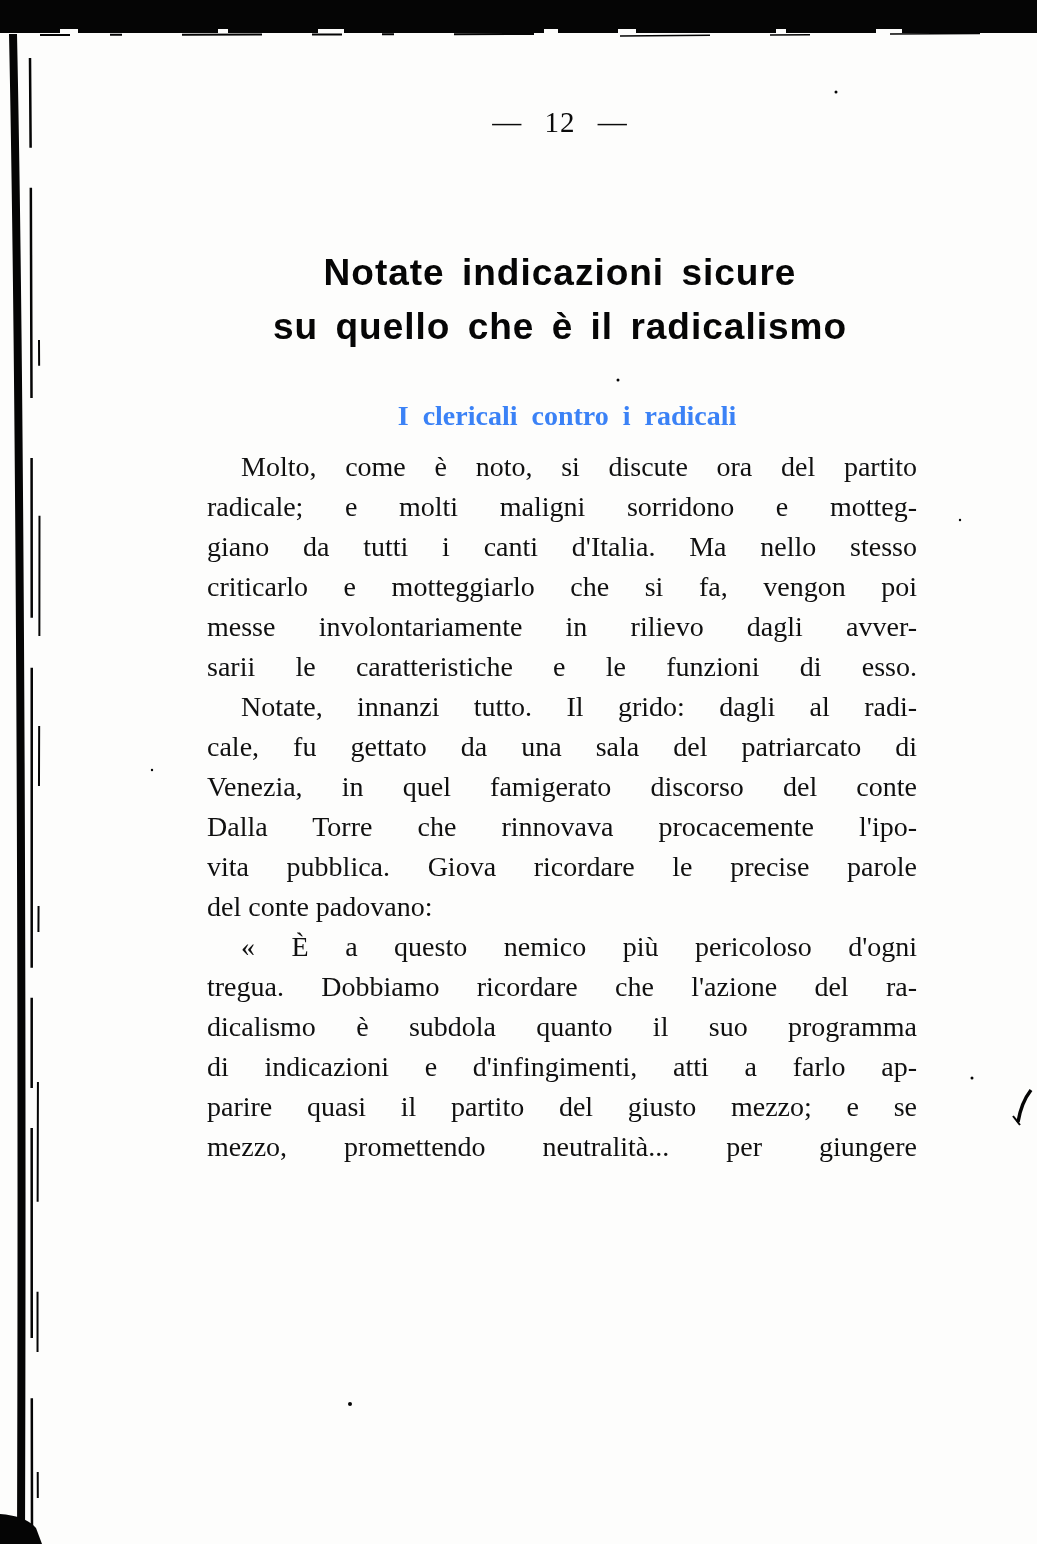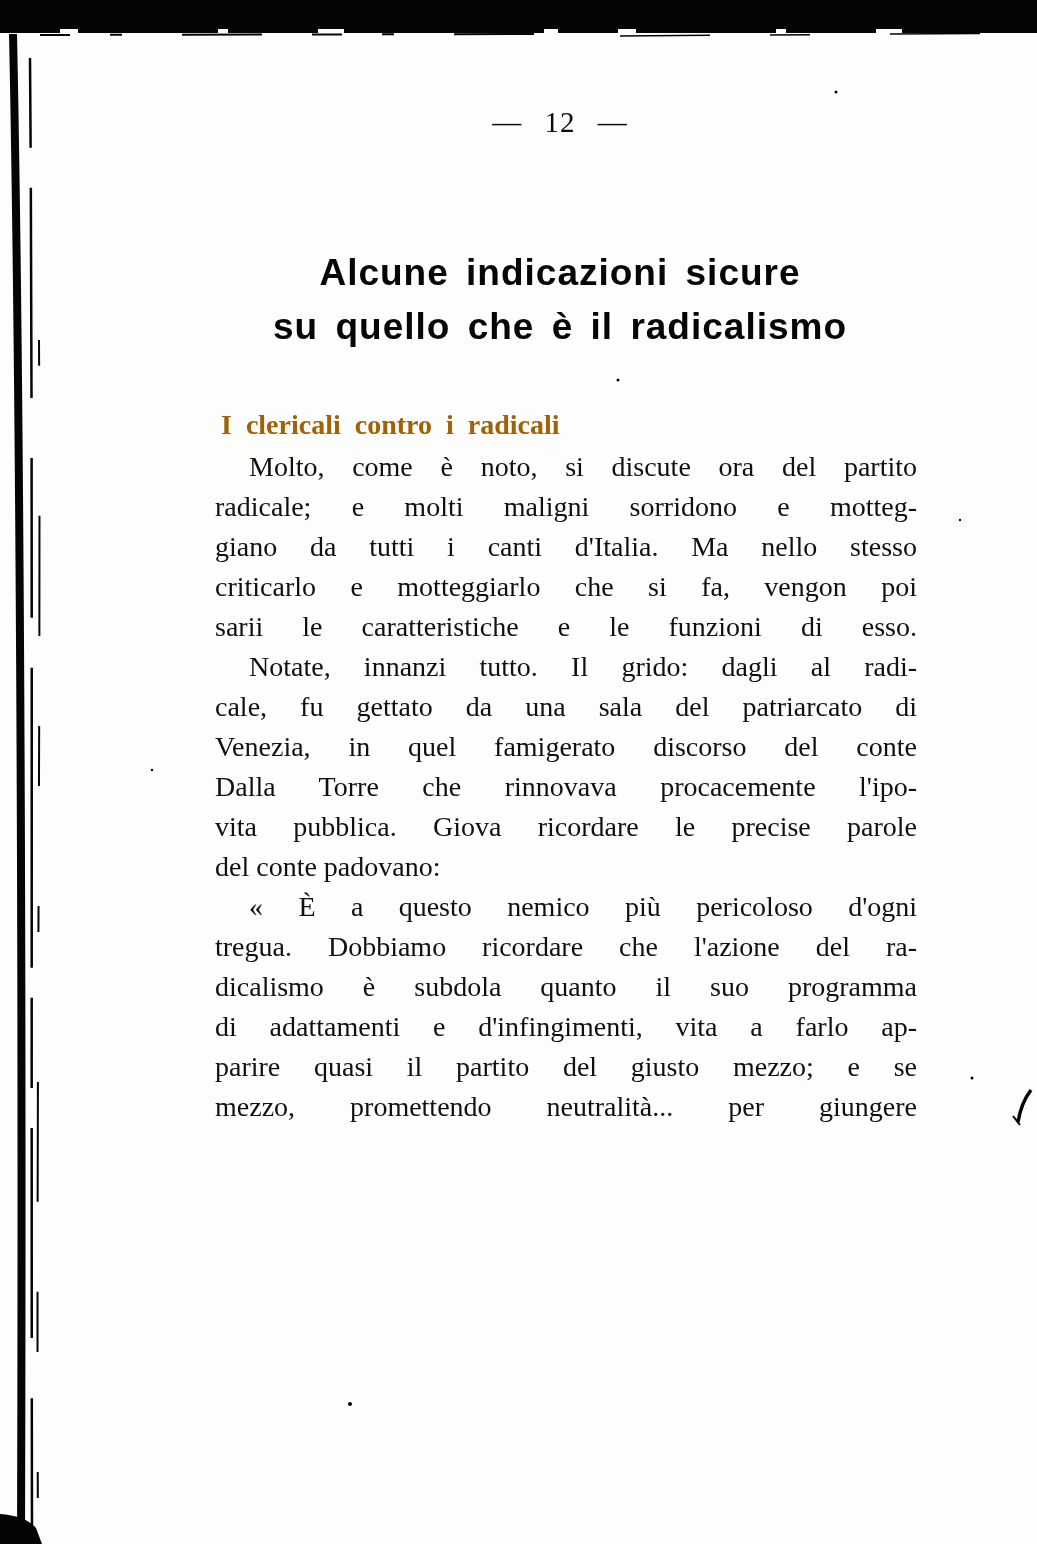--- a/index.html
+++ b/index.html
@@ -41,41 +41,41 @@
     line-height: 54px;
     letter-spacing: 1px;
     word-spacing: 6px;
     color: #060606;
   }
   .section-heading {
     position: absolute;
     top: 393px;
     left: 205px;
     width: 710px;
-    margin: 16px;
+    margin: 7px;
+    text-align: center;
     font-family: "Liberation Serif", serif;
     font-weight: 700;
     font-size: 28px;
     word-spacing: 7px;
-    color: #a16207;
+    color: #3b82f6;
   }
   .body-text {
     position: absolute;
     top: 447px;
     left: 207px;
     width: 710px;
     font-size: 28px;
     line-height: 40px;
     color: #101010;
   }
   .line {
     text-align: justify;
     text-align-last: justify;
     white-space: normal;
-    margin-left: 8px;
   }
   .line.indent { text-indent: 34px; }
   .line.no-justify { text-align-last: left; }
 </style>
 </head>
 <body>
 
 <div class="page">
 
   <svg class="artifacts" viewBox="0 0 1037 1544" xmlns="http://www.w3.org/2000/svg">
@@ -105,39 +105,40 @@
       <circle cx="972" cy="1078" r="1.5"></circle>
       <circle cx="618" cy="380" r="1.5"></circle>
       <circle cx="960" cy="520" r="1.2"></circle>
       <circle cx="152" cy="770" r="1.2"></circle>
     </g>
   </svg>
 
   <div class="page-number">— 12 —</div>
 
   <h1 class="chapter-title">
-    <span>Alcune indicazioni sicure</span><br>
+    <span>Notate indicazioni sicure</span><br>
     <span>su quello che è il radicalismo</span>
   </h1>
 
   <h2 class="section-heading">I clericali contro i radicali</h2>
 
   <div class="body-text">
       <div class="line indent">Molto, come è noto, si discute ora del partito</div>
       <div class="line">radicale; e molti maligni sorridono e motteg-</div>
       <div class="line">giano da tutti i canti d'Italia. Ma nello stesso</div>
       <div class="line">criticarlo e motteggiarlo che si fa, vengon poi</div>
+      <div class="line">messe involontariamente in rilievo dagli avver-</div>
       <div class="line">sarii le caratteristiche e le funzioni di esso.</div>
       <div class="line indent">Notate, innanzi tutto. Il grido: dagli al radi-</div>
       <div class="line">cale, fu gettato da una sala del patriarcato di</div>
       <div class="line">Venezia, in quel famigerato discorso del conte</div>
       <div class="line">Dalla Torre che rinnovava procacemente l'ipo-</div>
       <div class="line">vita pubblica. Giova ricordare le precise parole</div>
       <div class="line no-justify">del conte padovano:</div>
       <div class="line indent">« È a questo nemico più pericoloso d'ogni</div>
       <div class="line">tregua. Dobbiamo ricordare che l'azione del ra-</div>
       <div class="line">dicalismo è subdola quanto il suo programma</div>
-      <div class="line">di adattamenti e d'infingimenti, vita a farlo ap-</div>
+      <div class="line">di indicazioni e d'infingimenti, atti a farlo ap-</div>
       <div class="line">parire quasi il partito del giusto mezzo; e se</div>
       <div class="line">mezzo, promettendo neutralità... per giungere</div>
     </div>
 
 </div>
 
 </body></html>

